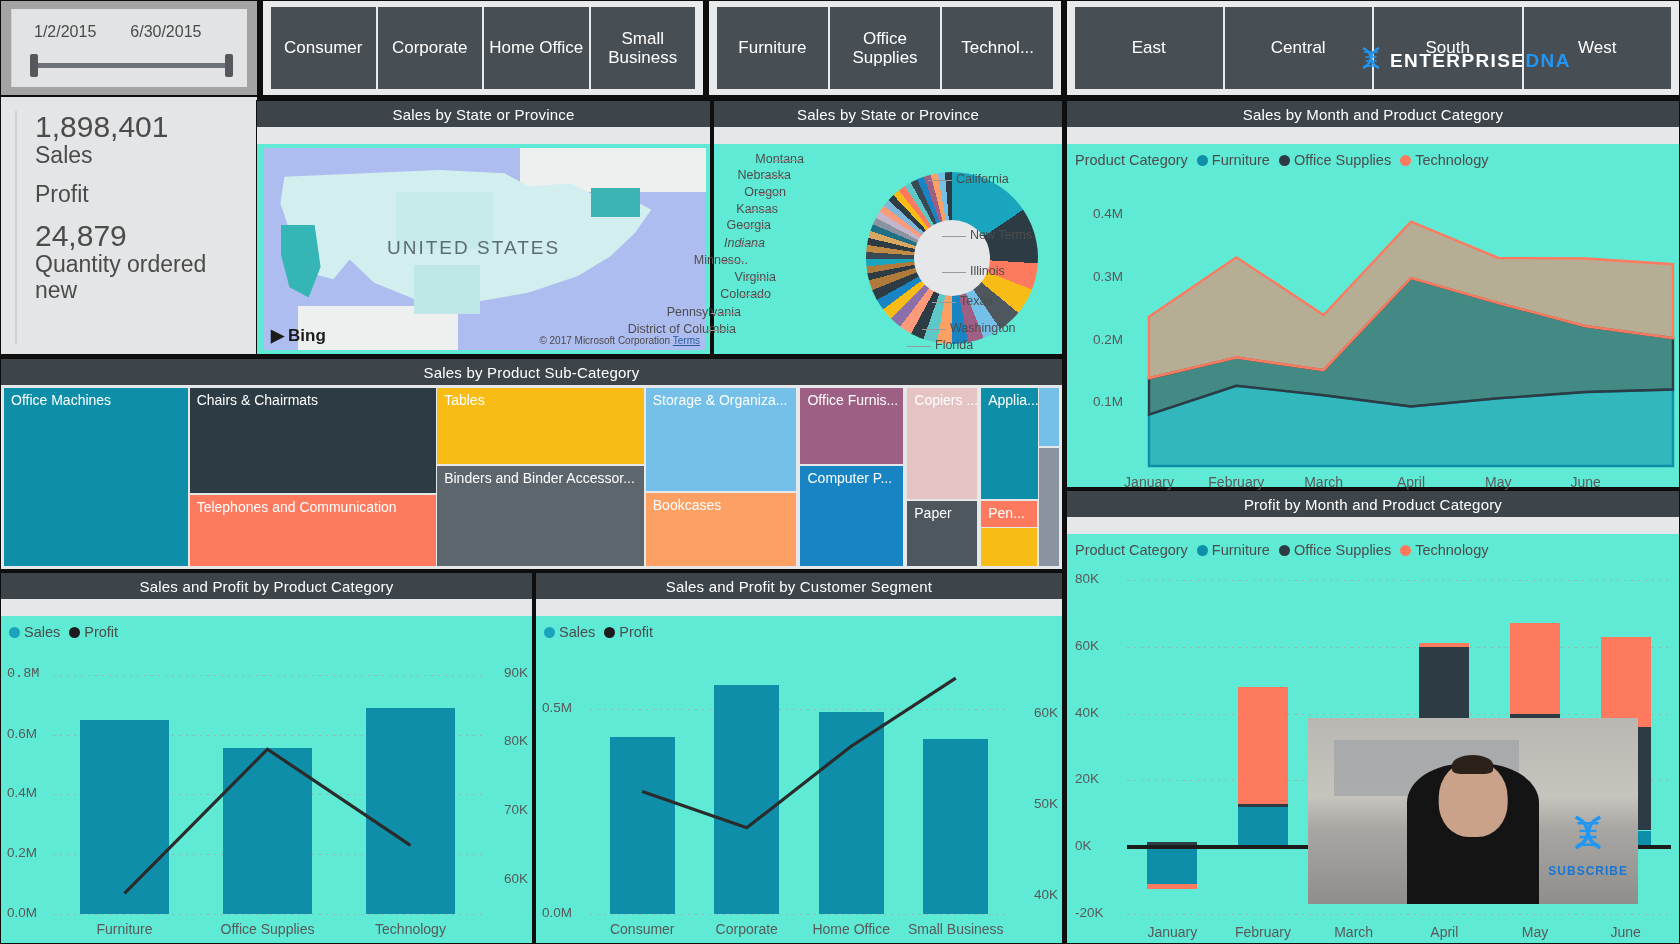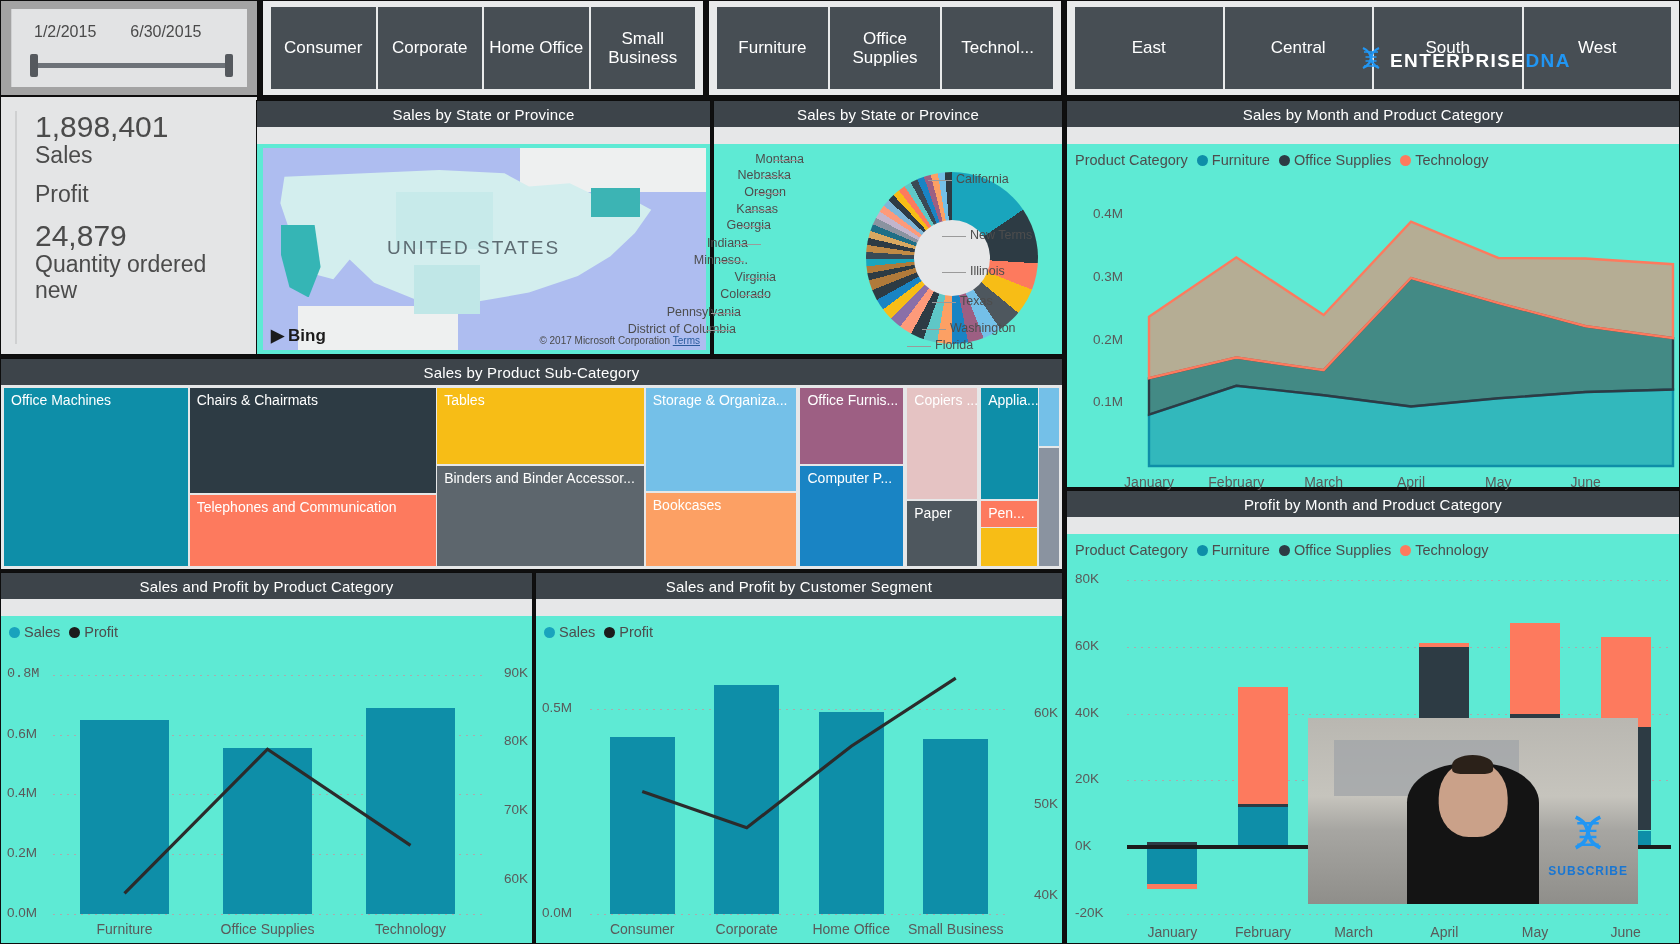--- a/index.html
+++ b/index.html
@@ -199,21 +199,21 @@
             <div class="dlbl l" style="right: 258px; top: 8px;">Montana</div>
             <div class="leader" style="right: 262px; top: 16px; width: 26px;"></div>
             <div class="dlbl l" style="right: 271px; top: 24px;">Nebraska</div>
             <div class="leader" style="right: 275px; top: 32px; width: 26px;"></div>
             <div class="dlbl l" style="right: 276px; top: 41px;">Oregon</div>
             <div class="leader" style="right: 280px; top: 49px; width: 26px;"></div>
             <div class="dlbl l" style="right: 284px; top: 58px;">Kansas</div>
             <div class="leader" style="right: 288px; top: 66px; width: 26px;"></div>
             <div class="dlbl l" style="right: 291px; top: 74px;">Georgia</div>
             <div class="leader" style="right: 295px; top: 82px; width: 26px;"></div>
-            <div class="dlbl l" style="right: 314px; top: 92px;">Indiana</div>
+            <div class="dlbl l" style="right: 297px; top: 92px; font-style: italic;">Indiana</div>
             <div class="leader" style="right: 301px; top: 100px; width: 26px;"></div>
             <div class="dlbl l" style="right: 314px; top: 109px;">Minneso..</div>
             <div class="leader" style="right: 318px; top: 117px; width: 26px;"></div>
             <div class="dlbl l" style="right: 286px; top: 126px;">Virginia</div>
             <div class="leader" style="right: 290px; top: 134px; width: 26px;"></div>
             <div class="dlbl l" style="right: 291px; top: 143px;">Colorado</div>
             <div class="leader" style="right: 295px; top: 151px; width: 26px;"></div>
             <div class="dlbl l" style="right: 321px; top: 161px;">Pennsylvania</div>
             <div class="leader" style="right: 325px; top: 169px; width: 26px;"></div>
             <div class="dlbl l" style="right: 326px; top: 178px;">District of Columbia</div>

